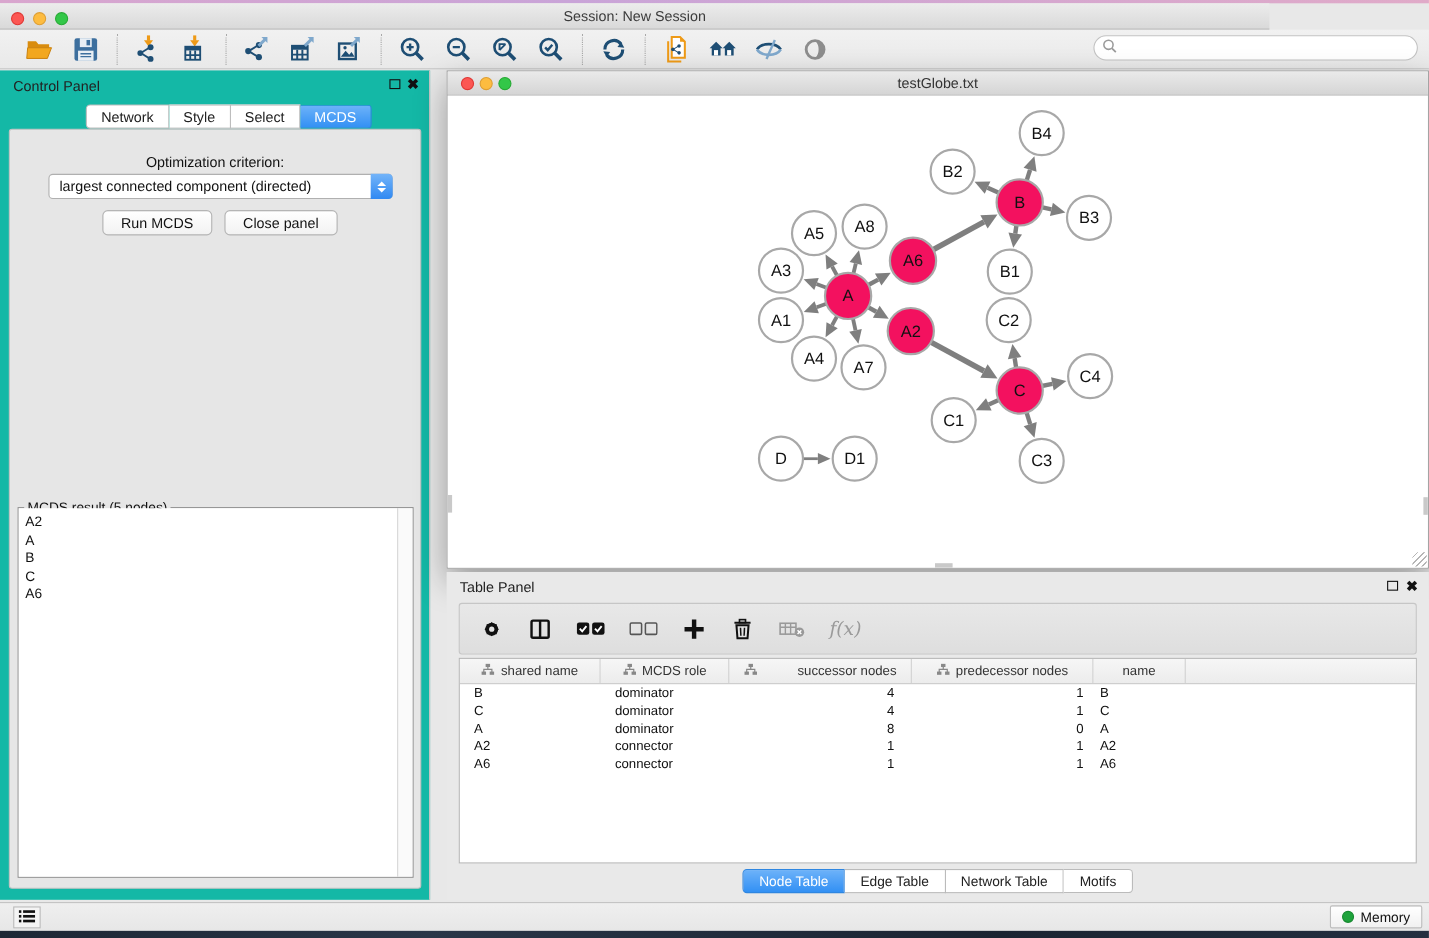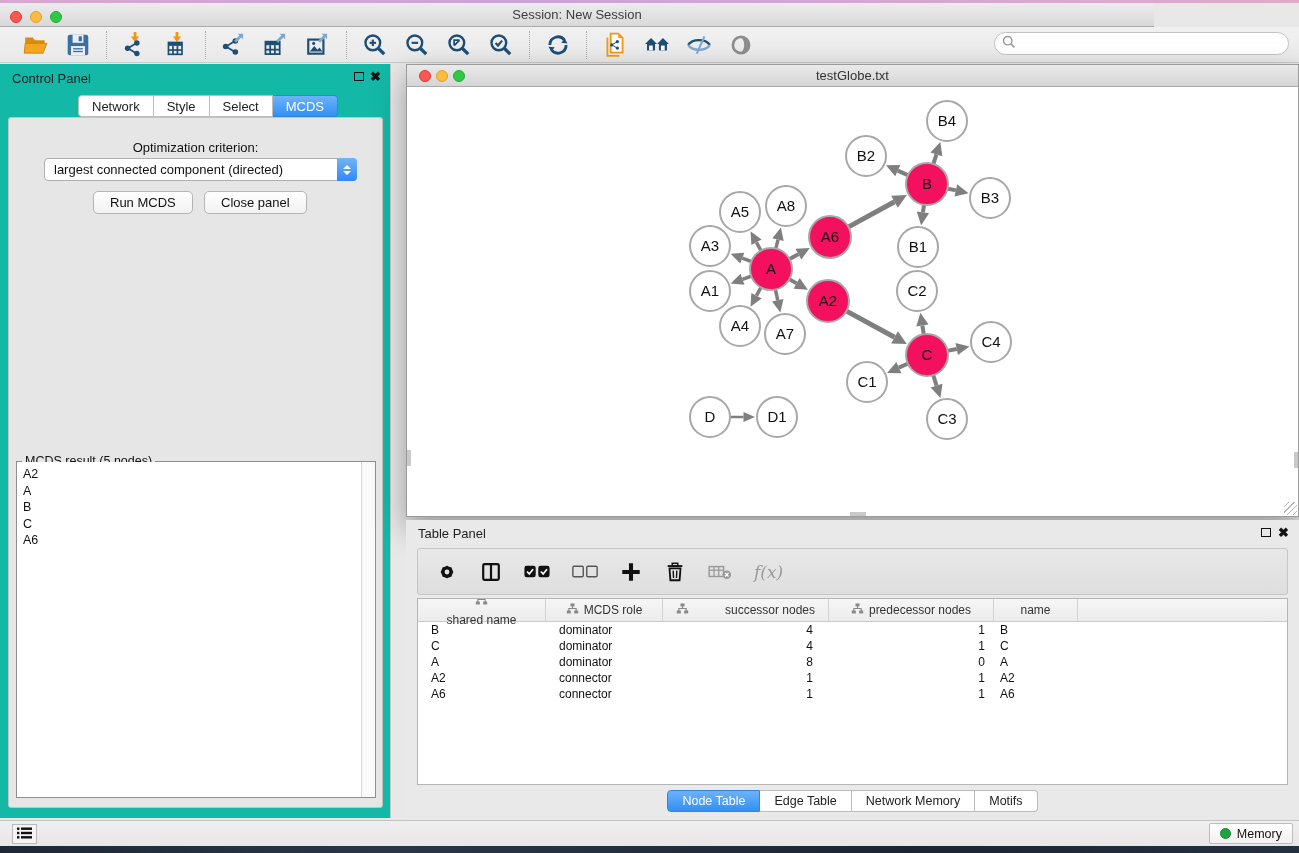--- a/index.html
+++ b/index.html
@@ -581,21 +581,21 @@
           <line x1="11.6" y1="4" x2="11.6" y2="15" stroke="#999" stroke-width="1.4"></line>
           <circle cx="20.5" cy="13" r="4.8" fill="#999"></circle>
           <path d="M18.6 11.1l3.8 3.8M22.4 11.1l-3.8 3.8" stroke="#fff" stroke-width="1.5"></path>
         </svg>
       </span>
       <span class="tp-icon fx-label">f(x)</span>
     </div>
 
   <div class="tp-table">
     <div class="tp-header" id="tp-header">
-        <div class="tp-col" style="width: 128px; flex-direction: column;">
+        <div class="tp-col" style="width: 128px;">
           <span><svg width="13" height="11" viewBox="0 0 14 12">
               <path d="M7 3v3M3 9V6h8v3" stroke="#888" fill="none" stroke-width="1.2"></path>
               <rect x="4.8" y="0.5" width="4.4" height="3.2" fill="#888"></rect>
               <rect x="0.8" y="8.2" width="4.4" height="3.2" fill="#888"></rect>
               <rect x="8.8" y="8.2" width="4.4" height="3.2" fill="#888"></rect>
             </svg></span>
           <span>shared name</span>
         </div>
         <div class="tp-col" style="width: 117px;">
           <span><svg width="13" height="11" viewBox="0 0 14 12">
@@ -664,21 +664,21 @@
           <div class="tp-cell" style="width: 166px; text-align: right; padding: 0px 16px 0px 0px;">1</div>
           <div class="tp-cell" style="width: 165px; text-align: right; padding: 0px 9px 0px 0px;">1</div>
           <div class="tp-cell" style="width: 84px; text-align: left; padding: 0px 0px 0px 6px;">A6</div>
         </div>
       </div>
   </div>
 
   <div class="tp-tabs" id="tp-tabs">
       <div class="tp-tab active">Node Table</div>
       <div class="tp-tab">Edge Table</div>
-      <div class="tp-tab">Network Memory</div>
+      <div class="tp-tab">Network Table</div>
       <div class="tp-tab">Motifs</div>
     </div>
 </div>
 
 <div class="status-bar">
   <div class="status-list-btn">
     <span>
       <svg width="15" height="12" viewBox="0 0 15 12">
         <rect x="0" y="0.5" width="2.4" height="2.4" fill="#111"></rect>
           <rect x="4" y="0.5" width="11" height="2.4" fill="#111"></rect>

